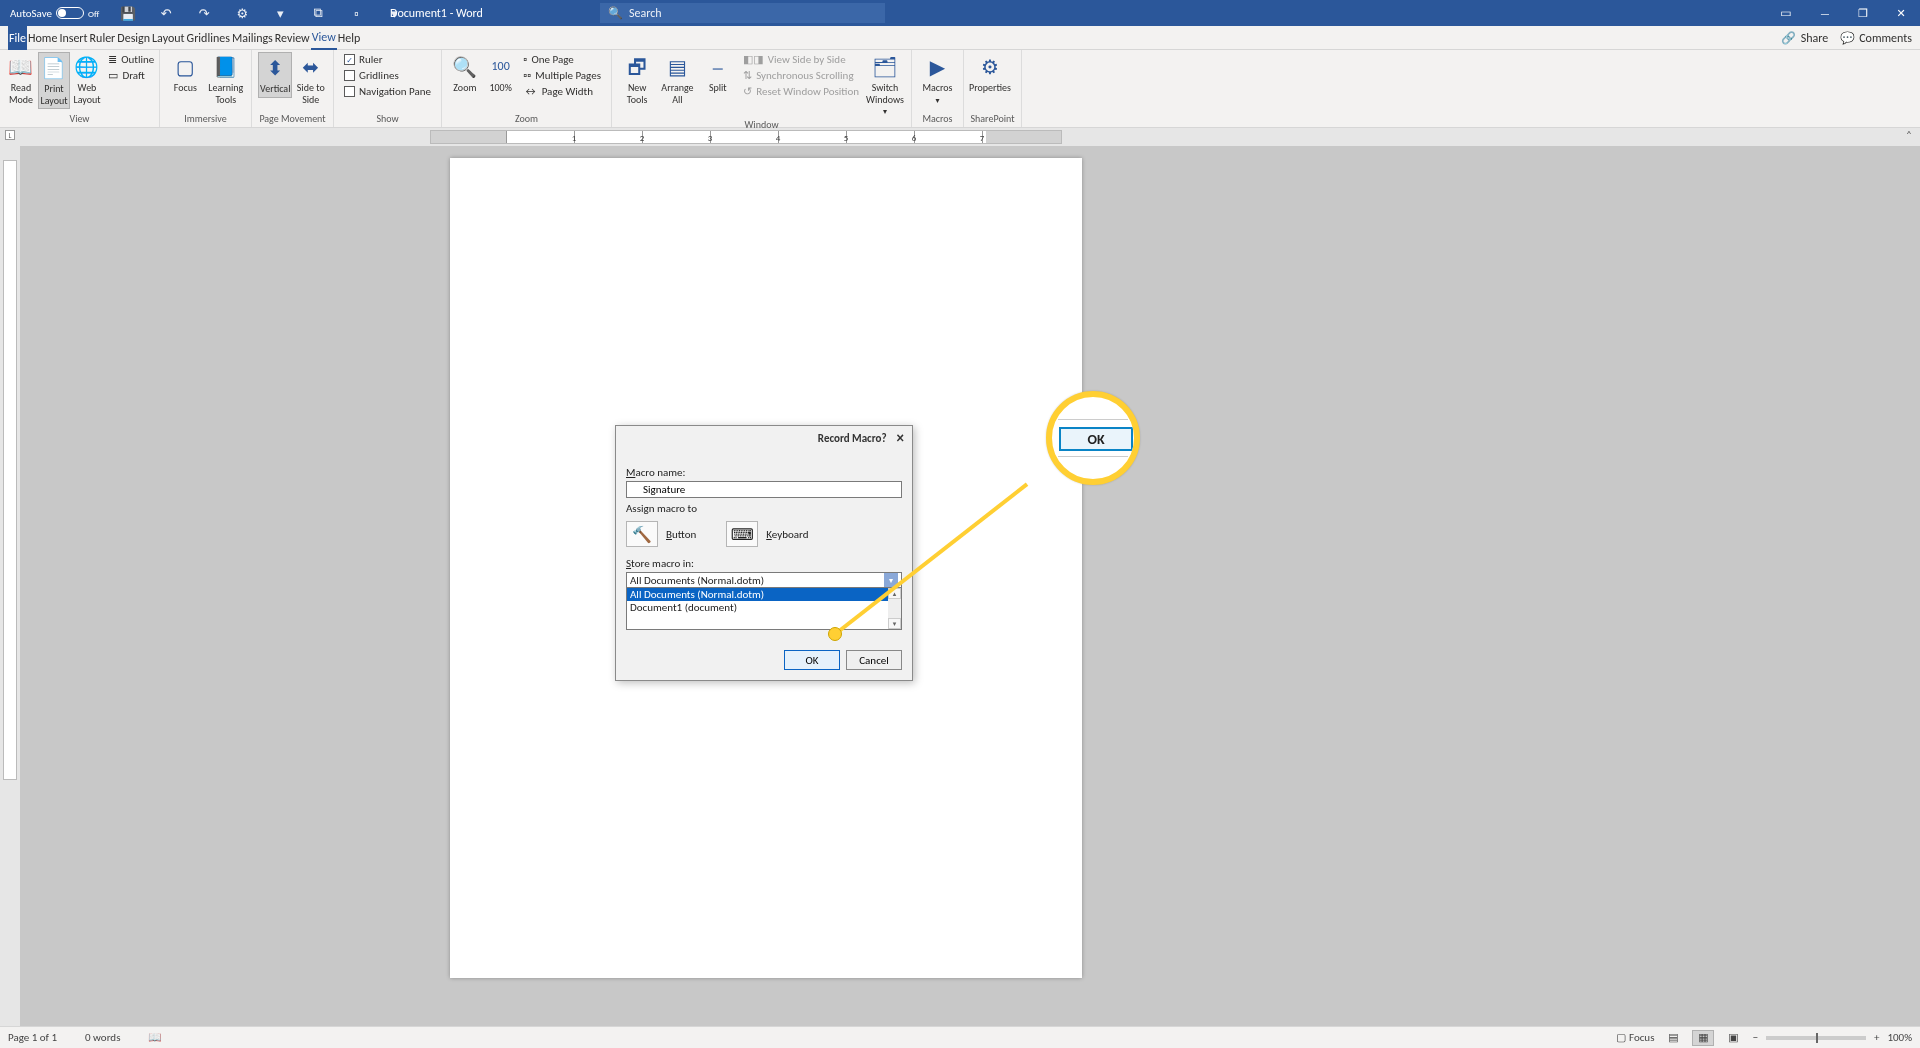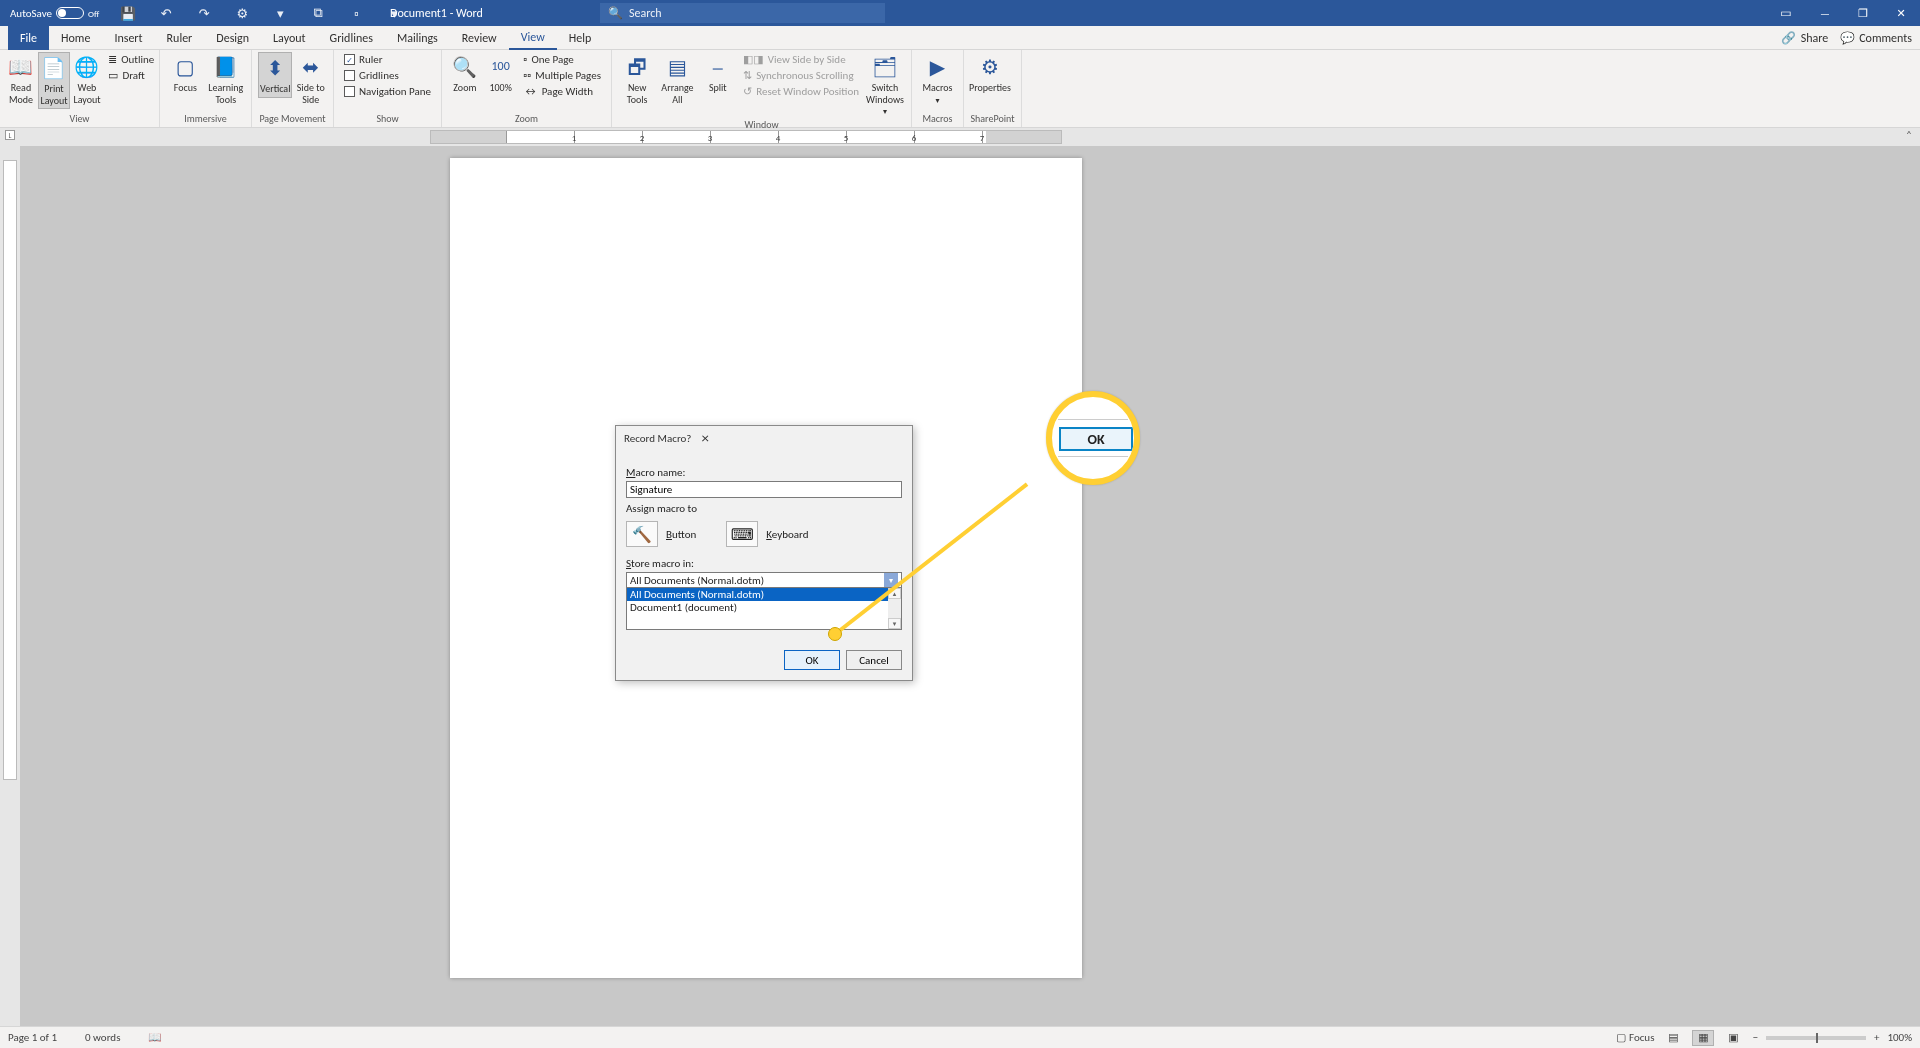--- a/index.html
+++ b/index.html
@@ -13,21 +13,21 @@
 .toggle::after { content: ""; position: absolute; width: 8px; height: 8px; background: #fff; border-radius: 50%; top: 1px; left: 1px; }
 .qat-btn { width: 18px; height: 18px; display: flex; align-items: center; justify-content: center; opacity: .9; font-size: 13px; }
 .tb-title { position: absolute; left: 390px; font-size: 12px; }
 .searchbox { position: absolute; left: 600px; width: 285px; height: 20px; background: #3b67a8; display: flex; align-items: center; padding: 0 8px; font-size: 12px; gap: 6px; }
 .tb-right { position: absolute; right: 0; display: flex; align-items: center; }
 .win-btn { width: 38px; height: 26px; display: flex; align-items: center; justify-content: center; font-size: 11px; }
 .ribbon-toggle { width: 28px; height: 22px; margin-right: 6px; font-size: 12px; display:flex;align-items:center;justify-content:center;}
 
 
 .tabstrip { height: 24px; background: #f3f2f1; display: flex; align-items: center; border-bottom: 1px solid #d6d6d6; position: relative; }
-.tab { padding: 0 12px; font-size: 12px; color: #323130; height: 24px; display: flex; align-items: center; cursor: pointer; }
+.tab { padding: 0 1px; font-size: 12px; color: #323130; height: 24px; display: flex; align-items: center; cursor: pointer; }
 .tab.file { background: #2b579a; color: #fff; margin-left:8px; }
 .tab.active { border-bottom: 2px solid #2b579a; color: #2b579a; }
 .tabright { position: absolute; right: 8px; display: flex; gap: 12px; }
 .share-btn, .comments-btn { font-size: 12px; color: #323130; display: flex; align-items: center; gap: 4px; }
 
 
 .ribbon { height: 78px; background: #f3f2f1; border-bottom: 1px solid #d6d6d6; display: flex; }
 .group { border-right: 1px solid #dcdcdc; display: flex; flex-direction: column; justify-content: space-between; padding: 2px 6px 1px; }
 .group-row { display: flex; align-items: flex-start; gap: 2px; flex: 1; }
 .group-title { font-size: 10px; color: #5a5a5a; text-align: center; padding-bottom:1px; }
@@ -51,25 +51,25 @@
 
 
 .editwrap { position:absolute; top:146px; bottom:22px; left:0; right:0; background:#c8c8c8; display:flex; }
 .vruler { width:20px; background:#e6e6e6; position:relative;}
 .vruler-inner { position:absolute; left:3px; top:14px; width:14px; height:620px; background:#fff; border:1px solid #bbb;}
 .canvas { flex:1; overflow:hidden; background:#c8c8c8; position:relative;}
 .page { position:absolute; left:430px; top:12px; width:632px; height:820px; background:#fff; box-shadow:0 0 4px rgba(0,0,0,.3);}
 
 
 .dialog { position:absolute; left:595px; top:279px; width:298px; background:#f1f1f1; border:1px solid #8a8a8a; box-shadow:2px 2px 8px rgba(0,0,0,.25); font-size:11px; color:#222;}
-.dlg-titlebar { height:24px; display:flex; align-items:center; justify-content:flex-start; padding:0 8px; color:#333;}
+.dlg-titlebar { height:24px; display:flex; align-items:center; justify-content:flex-end; padding:0 8px; color:#333;font-weight:bold;}
 .dlg-titlebar-right { display:flex; gap:10px; align-items:center;}
 .dlg-body { padding:6px 10px 10px; }
 .dlg-label { margin:10px 0 2px; }
-.dlg-input { width:100%; height:17px; border:1px solid #7a7a7a; background:#fff; padding:0 3px; font-size:11px; }
+.dlg-input { width:100%; height:17px; border:1px solid #7a7a7a; background:#fff; padding:0 16px; font-size:11px; }
 .assign-row { display:flex; gap:30px; margin:6px 0 8px;}
 .assign-opt { display:flex; align-items:center; gap:8px;}
 .assign-icon { width:32px; height:26px; border:1px solid #b5b5b5; background:#fafafa; display:flex; align-items:center; justify-content:center; font-size:16px;}
 .dlg-select-wrap { position:relative; }
 .dlg-select-btn { width:100%; height:16px; border:1px solid #7a7a7a; background:#fff; font-size:11px; text-align:left; padding:0 3px; display:flex; justify-content:space-between; align-items:center;}
 .dlg-select-btn .dd { width:14px; height:14px; background:#8aa8d8; display:flex; align-items:center; justify-content:center; color:#fff; font-size:8px;}
 .dlg-list { border:1px solid #7a7a7a; border-top:none; background:#fff; height:42px; position:relative;}
 .dlg-list-item { height:13px; padding:0 3px; font-size:11px; line-height:13px;}
 .dlg-list-item.selected { background:#0a64c4; color:#fff; }
 .dlg-list-scroll { position:absolute; right:0; top:0; width:13px; height:100%; background:#eee; display:flex; flex-direction:column; justify-content:space-between; font-size:7px; color:#666;}

